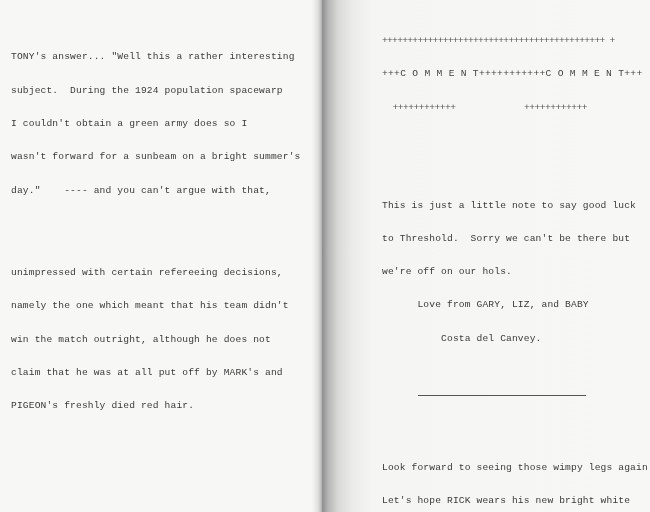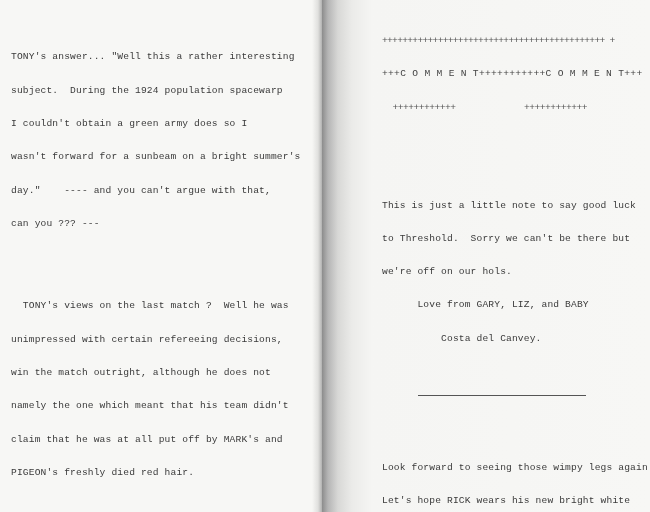--- a/index.html
+++ b/index.html
@@ -29,27 +29,25 @@
 <div class="spine-shadow"></div>
 <div class="page right-page"></div>
 
 <div class="col left-col">
   <div class="para">
     <span class="line">TONY's answer... "Well this a rather interesting</span>
     <span class="line">subject.  During the 1924 population spacewarp</span>
     <span class="line">I couldn't obtain a green army does so I</span>
     <span class="line">wasn't forward for a sunbeam on a bright summer's</span>
     <span class="line">day."    ---- and you can't argue with that,</span>
-    <span class="line">can you ??? ---</span>
   </div>
   <div class="para">
-    <span class="line">  TONY's views on the last match ?  Well he was</span>
     <span class="line">unimpressed with certain refereeing decisions,</span>
+    <span class="line">namely the one which meant that his team didn't</span>
     <span class="line">win the match outright, although he does not</span>
-    <span class="line">namely the one which meant that his team didn't</span>
     <span class="line">claim that he was at all put off by MARK's and</span>
     <span class="line">PIGEON's freshly died red hair.</span>
   </div>
   
   
   
   
   
   
 </div>

